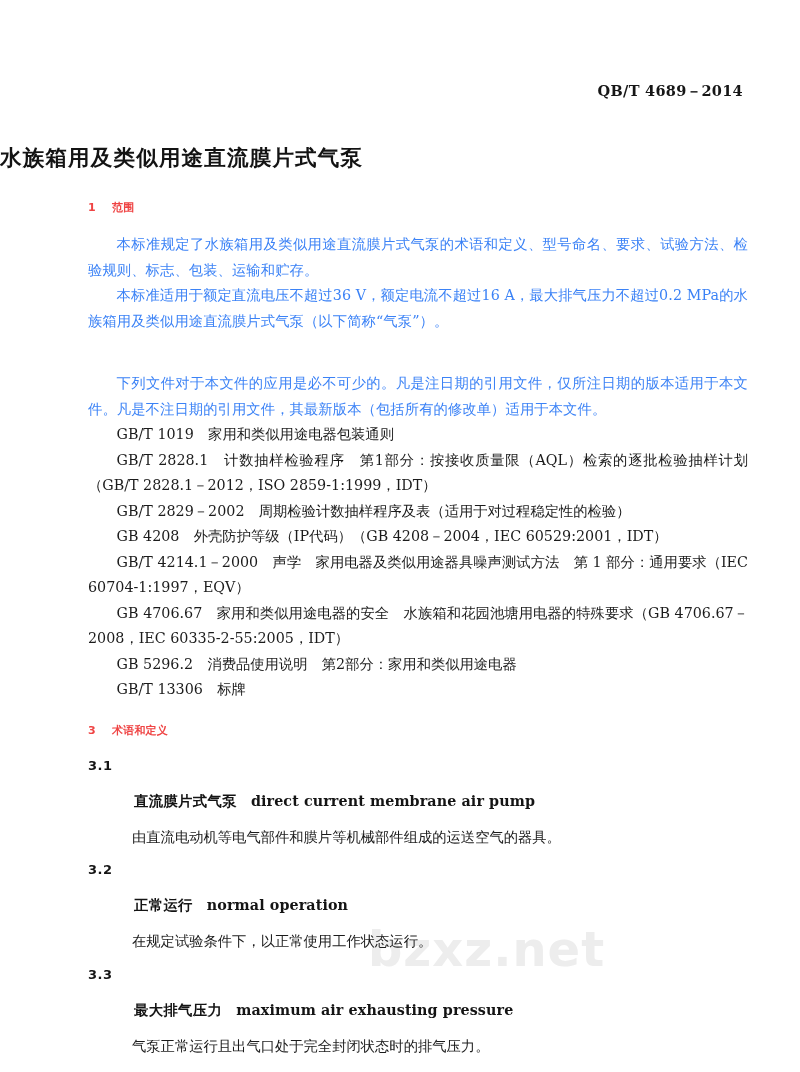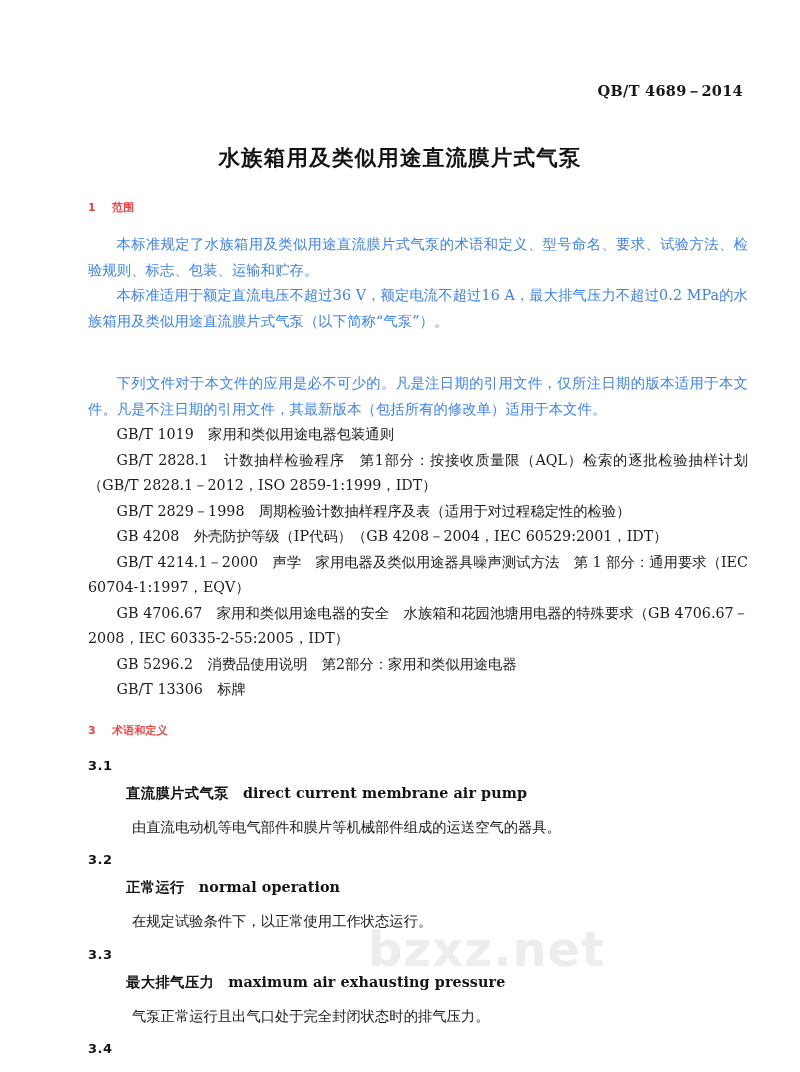--- a/index.html
+++ b/index.html
@@ -45,21 +45,21 @@
     font-size: 14.5px;
     letter-spacing: 0.3px;
     color: #161616;
     white-space: nowrap;
   }
   .doc-title {
     position: absolute;
     top: 143px;
     left: 0;
     width: 800px;
-    text-align: center;
+    text-align: left;
     font-family: "DejaVu Sans", "Liberation Sans", sans-serif;
     font-weight: 700;
     font-size: 21.5px;
     letter-spacing: 1.2px;
     color: #131313;
   }
   .body-block {
     position: absolute;
     left: 88px;
     width: 660px;
@@ -101,21 +101,21 @@
   .clause-num {
     margin: 0;
     font-family: "DejaVu Sans", "Liberation Sans", sans-serif;
     font-size: 13px;
     font-weight: 700;
     color: #151515;
     line-height: 22px;
     letter-spacing: 0.5px;
   }
   .term-line {
-    margin: 4px;
+    margin: 12px;
     padding-left: 34px;
     font-size: 14.3px;
     line-height: 24px;
     font-weight: 700;
     color: #141414;
   }
   .term-line .zh {
     font-family: "DejaVu Sans", "Liberation Sans", sans-serif;
     letter-spacing: 0.4px;
   }
@@ -153,21 +153,21 @@
       <div class="gap-md"></div>
       <p class="para indent">本标准规定了水族箱用及类似用途直流膜片式气泵的术语和定义、型号命名、要求、试验方法、检验规则、标志、包装、运输和贮存。</p>
       <p class="para indent">本标准适用于额定直流电压不超过36 V，额定电流不超过16 A，最大排气压力不超过0.2 MPa的水族箱用及类似用途直流膜片式气泵（以下简称“气泵”）。</p>
 
       <div class="gap-lg"></div>
 
       <div class="gap-md"></div>
       <p class="para indent">下列文件对于本文件的应用是必不可少的。凡是注日期的引用文件，仅所注日期的版本适用于本文件。凡是不注日期的引用文件，其最新版本（包括所有的修改单）适用于本文件。</p>
       <p class="ref">GB/T 1019　家用和类似用途电器包装通则</p>
       <p class="ref">GB/T 2828.1　计数抽样检验程序　第1部分：按接收质量限（AQL）检索的逐批检验抽样计划（GB/T 2828.1－2012，ISO 2859-1:1999，IDT）</p>
-      <p class="ref">GB/T 2829－1998　周期检验计数抽样程序及表（适用于对过程稳定性的检验）</p>
+      <p class="ref">GB/T 2829－2002　周期检验计数抽样程序及表（适用于对过程稳定性的检验）</p>
       <p class="ref">GB 4208　外壳防护等级（IP代码）（GB 4208－2004，IEC 60529:2001，IDT）</p>
       <p class="ref">GB/T 4214.1－2000　声学　家用电器及类似用途器具噪声测试方法　第 1 部分：通用要求（IEC 60704-1:1997，EQV）</p>
       <p class="ref">GB 4706.67　家用和类似用途电器的安全　水族箱和花园池塘用电器的特殊要求（GB 4706.67－2008，IEC 60335-2-55:2005，IDT）</p>
       <p class="ref">GB 5296.2　消费品使用说明　第2部分：家用和类似用途电器</p>
       <p class="ref">GB/T 13306　标牌</p>
 
       <div class="gap-lg"></div>
 
       <h2 class="section">
         <span class="num">3</span><span>术语和定义</span>

